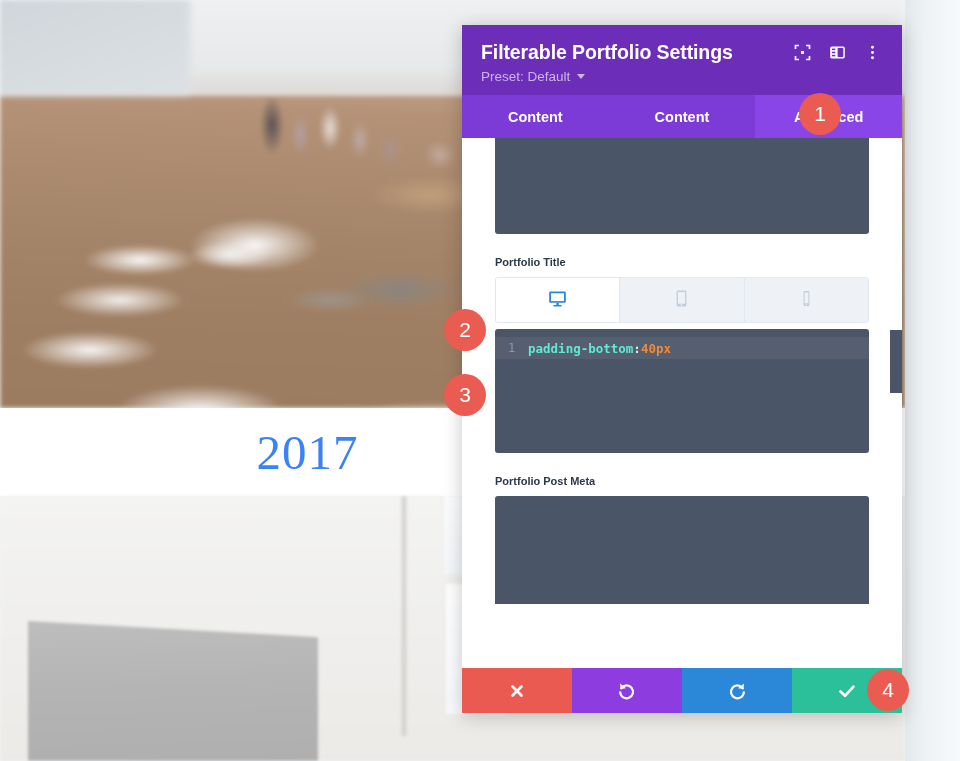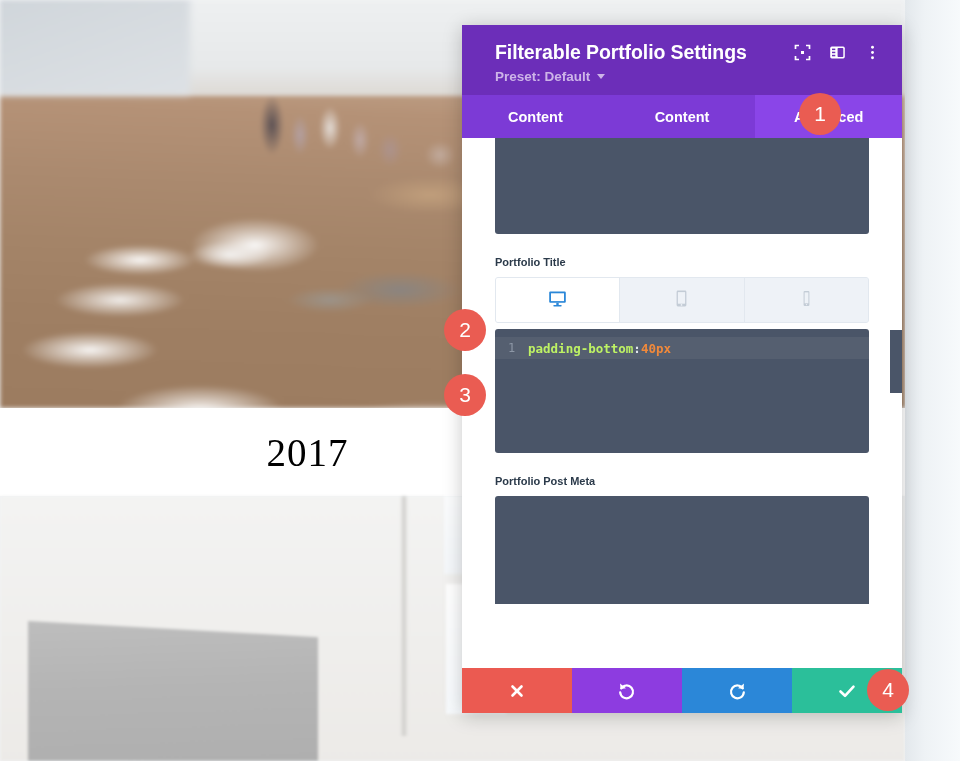--- a/index.html
+++ b/index.html
@@ -95,22 +95,22 @@
     position: absolute;
     left: 0; top: 408px;
     width: 905px; height: 88px;
     background: #ffffff;
     display: flex;
     align-items: center;
     justify-content: center;
   }
   .caption-year {
     font-family: "Liberation Serif", "DejaVu Serif", serif;
-    font-size: 39px;
-    color: #000000;
+    font-size: 49px;
+    color: #3b82f6;
     letter-spacing: 1px;
     position: relative;
     left: -145px;
   }
 
   
   .photo-bottom {
     position: absolute;
     left: 0; top: 496px;
     width: 905px; height: 265px;
@@ -171,21 +171,21 @@
     height: 688px;
     background: #ffffff;
     box-shadow: 0 3px 18px rgba(0,0,0,0.22);
     display: flex;
     flex-direction: column;
     overflow: visible;
   }
 
   .modal-header {
     background: #6c2eb9;
-    padding: 16px 18px 10px 33px;
+    padding: 16px 18px 10px 19px;
     position: relative;
     flex: 0 0 auto;
   }
   .modal-title-row {
     display: flex;
     align-items: center;
   }
   .modal-title {
     color: #ffffff;
     font-size: 19.5px;
@@ -205,38 +205,39 @@
     display: inline-flex;
     align-items: center;
     justify-content: center;
     cursor: pointer;
   }
   .hdr-icon svg { display: block; }
   .modal-preset {
     margin-top: 5px;
     color: #cdb4e8;
     font-size: 13.5px;
-    font-weight: bold;
+    font-weight: normal;
     cursor: pointer;
     display: inline-block;
   }
   .caret {
     display: inline-block;
     margin-left: 3px;
     border-left: 4px solid transparent;
     border-right: 4px solid transparent;
     border-top: 5px solid #cdb4e8;
     vertical-align: 2px;
   }
 
   .modal-tabs {
     display: flex;
     background: #7c3ad6;
     flex: 0 0 auto;
     height: 43px;
+    justify-content: flex-end;
   }
   .modal-tab {
     flex: 1 1 33.33%;
     display: flex;
     align-items: center;
     justify-content: center;
     color: #ffffff;
     font-size: 14.5px;
     font-weight: bold;
     cursor: pointer;
@@ -289,21 +290,21 @@
     font-family: "DejaVu Sans Mono", "Liberation Mono", monospace;
     font-size: 12px;
     flex: 0 0 auto;
   }
   .code-text {
     font-family: "DejaVu Sans Mono", "Liberation Mono", monospace;
     font-size: 12.5px;
     font-weight: bold;
     white-space: pre;
   }
-  .tok-prop { color: #bef264; }
+  .tok-prop { color: #5eead4; }
   .tok-punc { color: #dfe4ea; }
   .tok-val  { color: #f0893b; }
 
   .field-label {
     font-size: 11px;
     font-weight: bold;
     color: #2b3a4a;
     margin: 22px 0 9px 0;
   }
 

